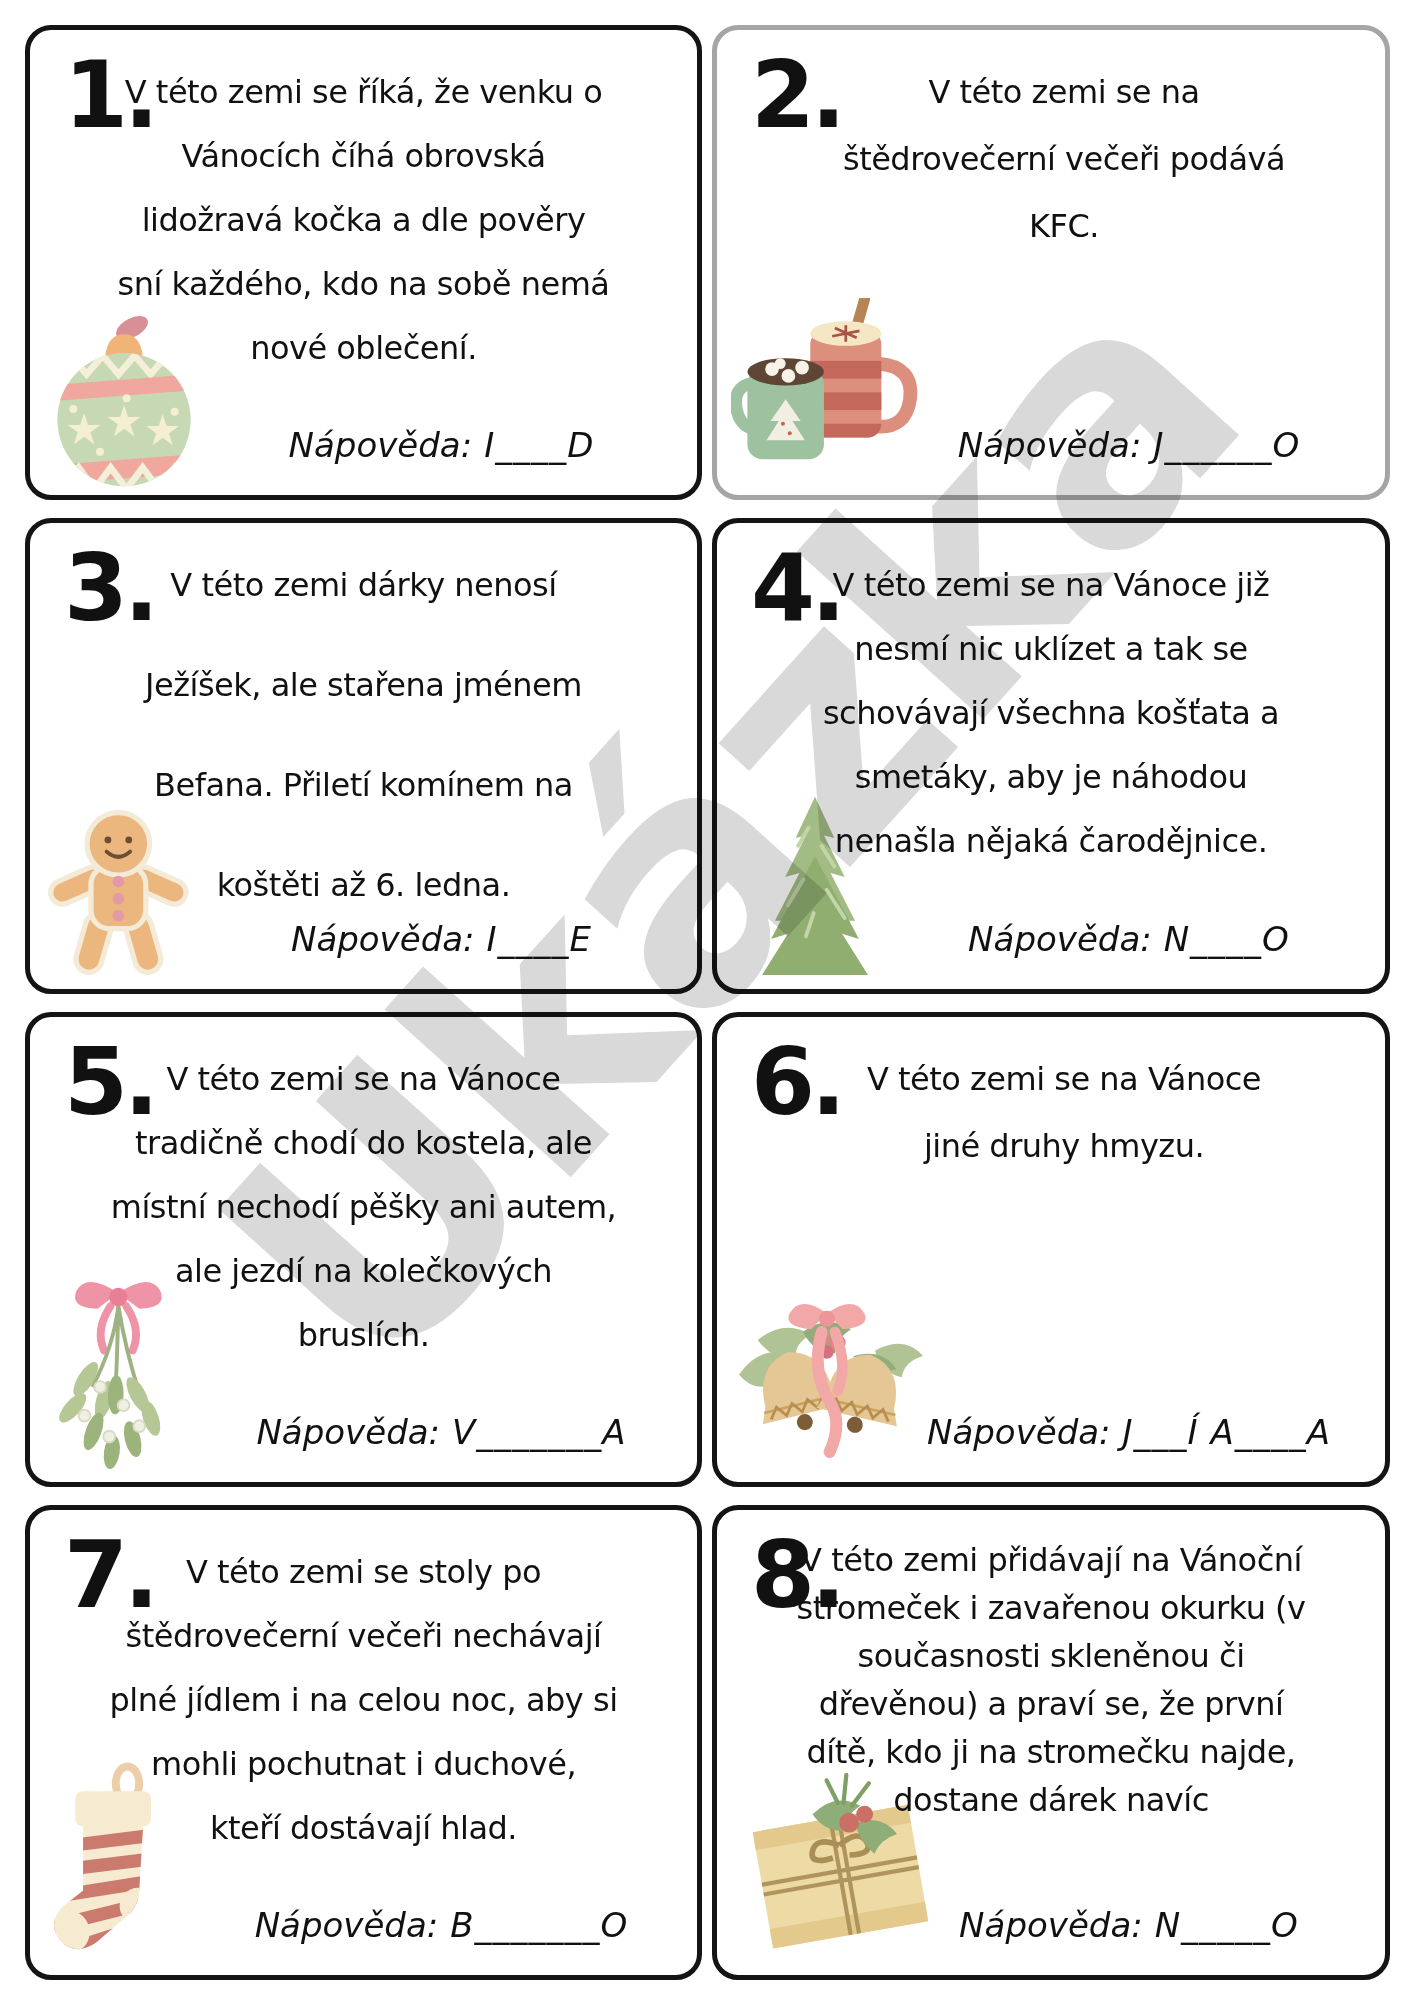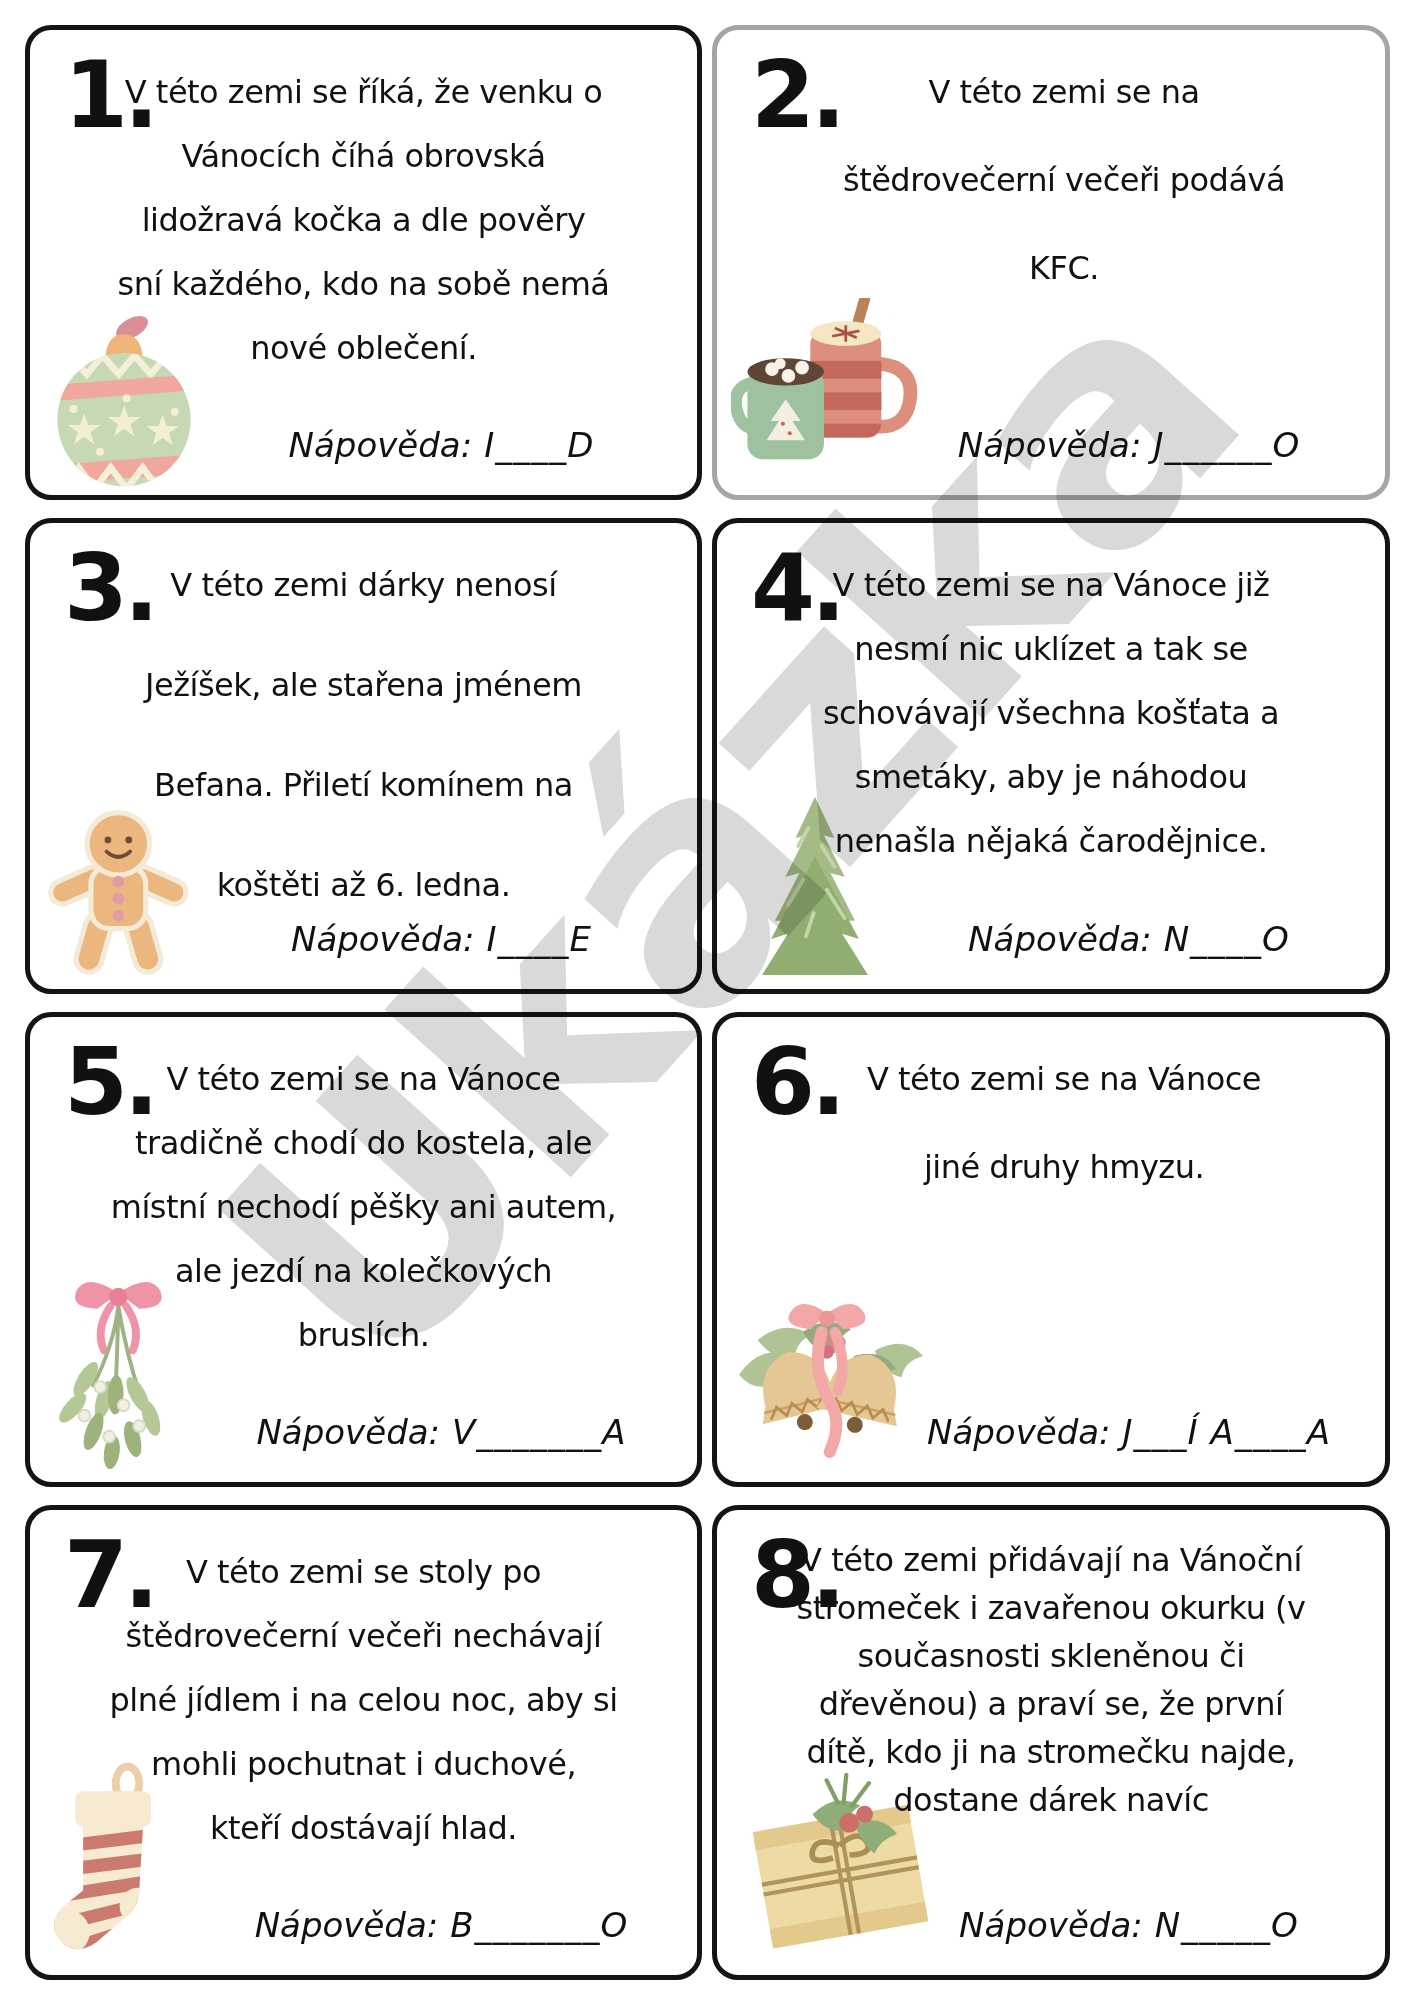--- a/index.html
+++ b/index.html
@@ -20,21 +20,21 @@
   }
   .card.gray{border-color:#a5a5a5;}
   .num{
     position:absolute;top:20px;left:34px;font-size:92px;line-height:1;
     font-weight:bold;letter-spacing:-4px;
   }
   .lines{
     display:flex;flex-direction:column;align-items:center;
     padding:42px 18px 0 18px;row-gap:24px;z-index:2;
   }
-  .card.g3 .lines{row-gap:48px;padding-left:44px;}
+  .card.g3 .lines{row-gap:27px;padding-left:44px;}
   .card.g4 .lines{row-gap:60px;}
   .card.g6 .lines{row-gap:8px;padding-top:30px;}
   .line{font-size:32px;line-height:40px;white-space:nowrap;letter-spacing:-0.5px;text-align:right;}
   .hintrow{
     margin-top:auto;padding:14px 24px 30px 180px;text-align:center;
     font-size:34px;letter-spacing:0;z-index:2;white-space:nowrap;font-style:italic;
   }
   .hintblank{margin-left:12px;letter-spacing:1px;}
   .art{position:absolute;left:14px;bottom:6px;z-index:1;}
   .a-ornament{width:160px;}

